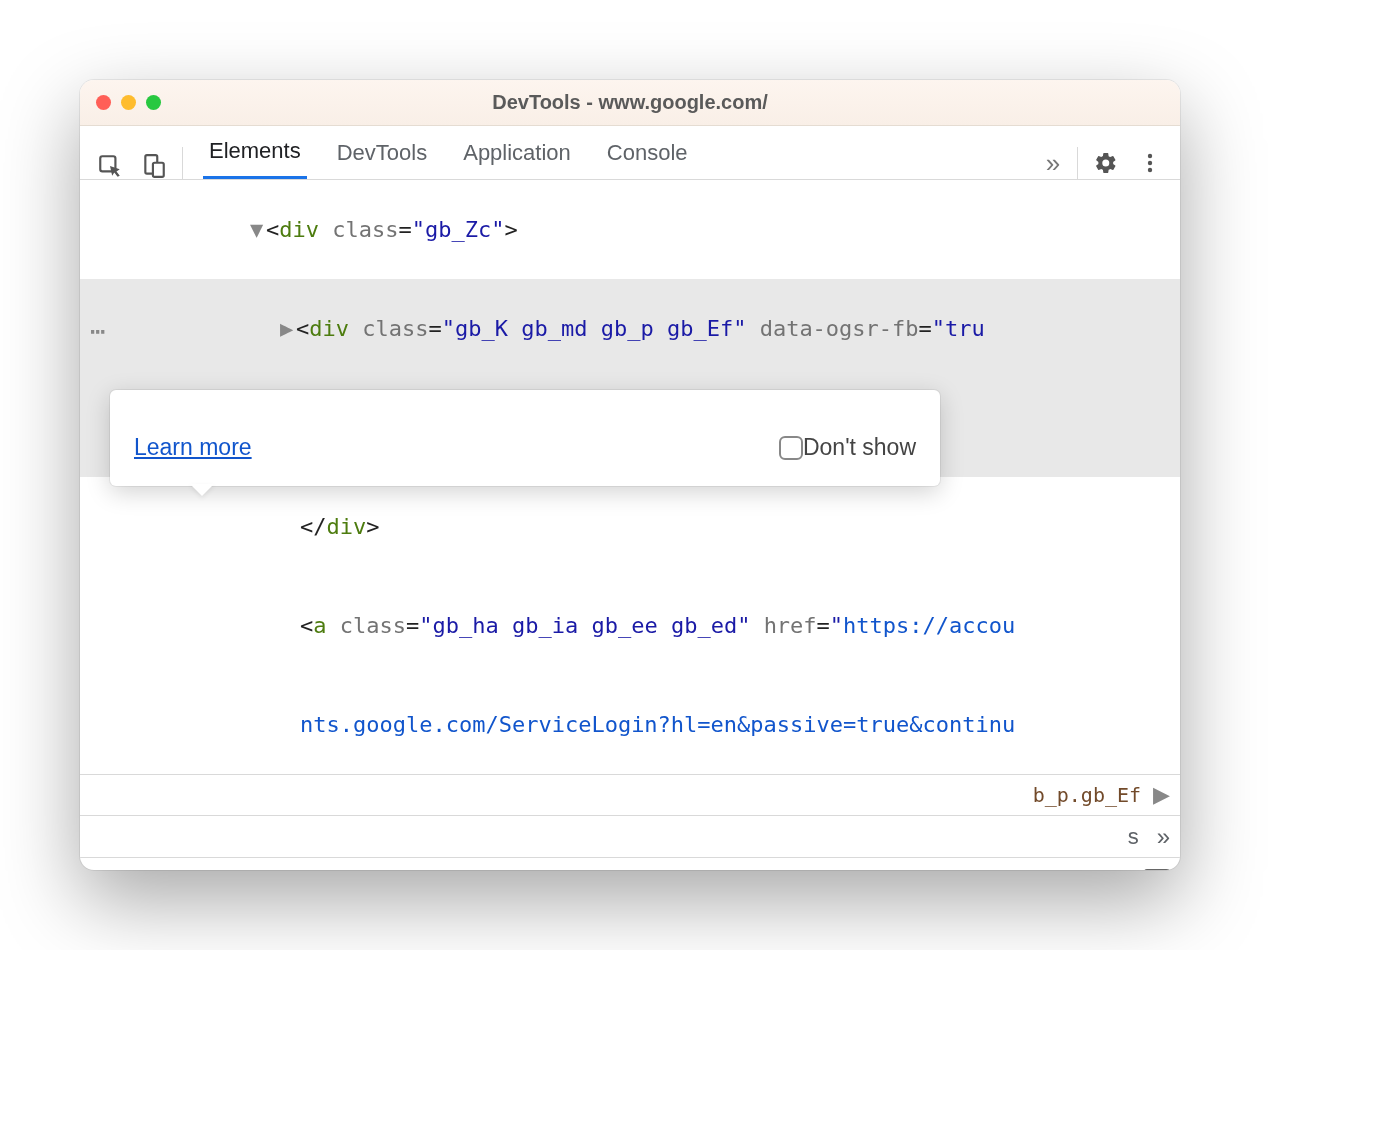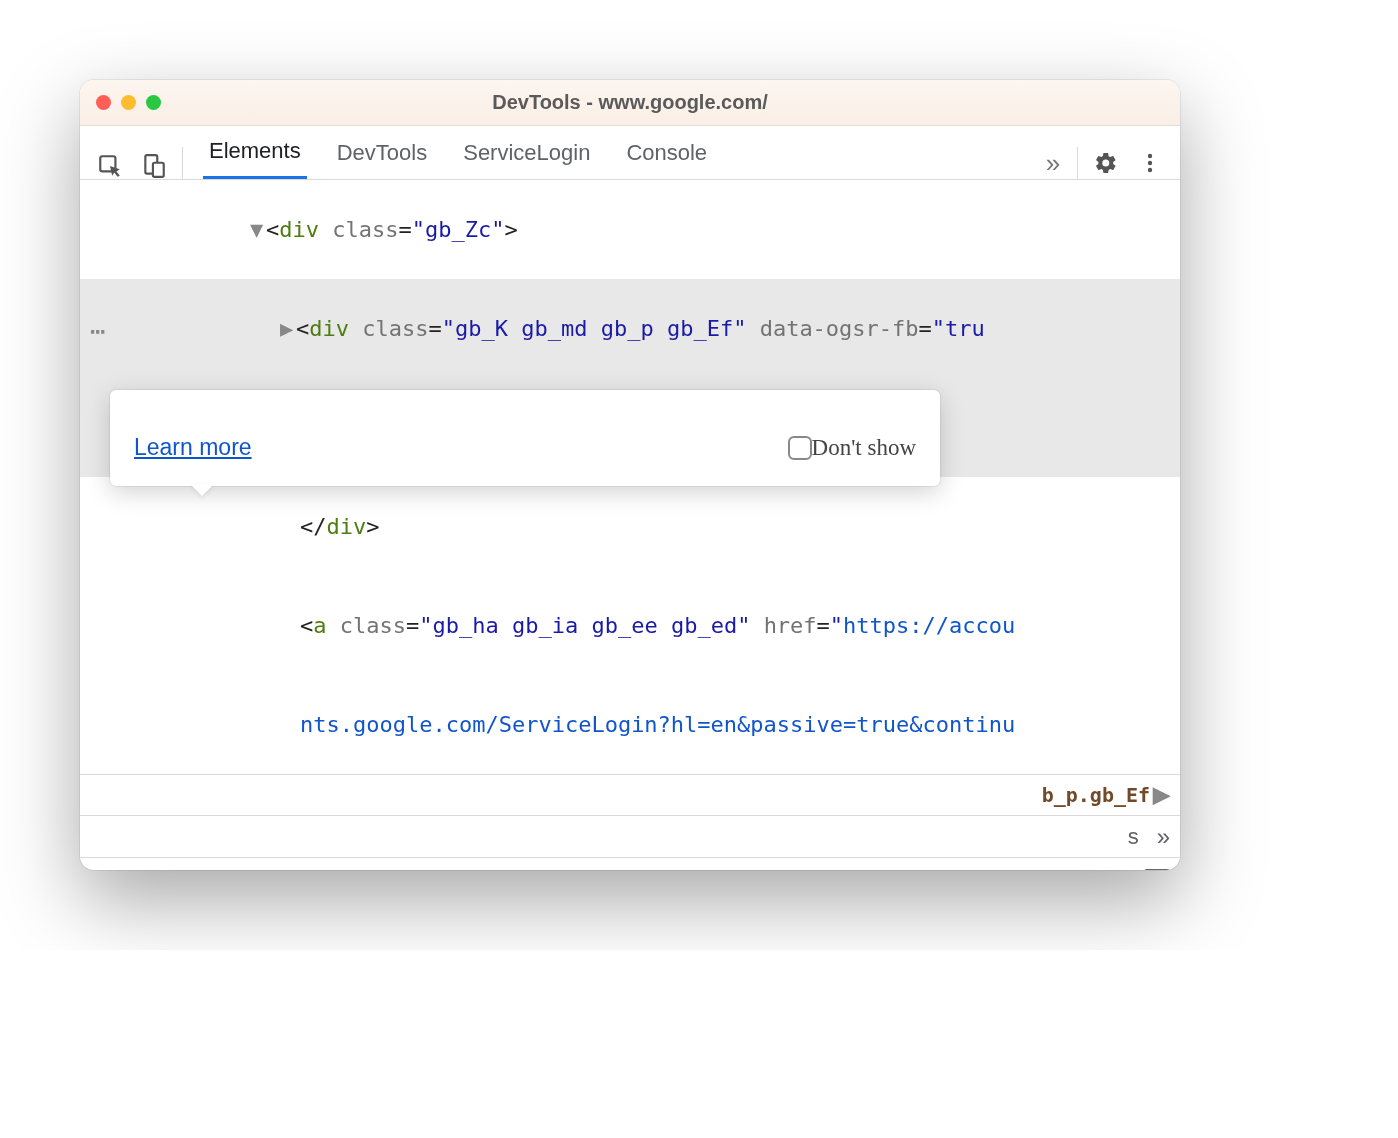--- a/index.html
+++ b/index.html
@@ -74,23 +74,22 @@
   .badge { display:inline-flex; align-items:center; justify-content:center; background:#e7e7e7; border-radius:10px; color:#888; font-size:14px; padding:0 6px; height:18px; vertical-align:2px;}
   .tri { color:#888; display:inline-block; width:16px; }
   
   .middlebar {
     height: 42px;
     border-top:1px solid #d9d9d9;
     border-bottom:1px solid #d9d9d9;
     flex-shrink:0;
     display:flex; align-items:center; justify-content:flex-end;
     padding-right:10px;
-    gap:3px;
+    gap:12px;
     position:relative;
-    font-weight:bold;
   }
   .crumb-tail { color:#724a2a; font-size:20px; font-family: ui-monospace, Menlo, Consolas, monospace;}
   .sidetabs {
     height:42px;
     border-bottom:1px solid #d9d9d9;
     flex-shrink:0;
     display:flex; align-items:center; justify-content:flex-end;
     padding-right:10px;
     gap:18px; color:#5f6368;
   }
@@ -103,21 +102,21 @@
     gap:22px;
     color:#5f6368;
   }
   .filterbar .left { margin-right:auto; margin-left:8px; font-family: ui-monospace, Menlo, Consolas, monospace; color:#999;}
   .stylespanel { flex:1; overflow:hidden; font-family: ui-monospace, Menlo, Consolas, monospace; font-size:22px; line-height:1.55;}
 
   .tooltip { position:absolute; left:30px; top:310px; width:830px; background:#fff; border-radius:6px; box-shadow: 0 6px 24px rgba(0,0,0,0.18), 0 0 0 1px rgba(0,0,0,0.06); padding:22px 24px 20px 24px; z-index:10; font-size:23px; color:#333; line-height:1.55;}
   .tooltip .arrow { position:absolute; left:80px; bottom:-10px; width:0;height:0;border-left:12px solid transparent;border-right:12px solid transparent;border-top:12px solid #fff; filter: drop-shadow(0 2px 2px rgba(0,0,0,0.08));}
   .tooltip .row2 { display:flex; align-items:center; margin-top:18px;}
   .tooltip a { color:#1155cc; }
-  .tooltip .right { margin-left:auto; display:flex; align-items:center; color:#444;font-family:Liberation Serif, serif;}
+  .tooltip .right { margin-left:auto; display:flex; align-items:center; color:#444;}
   .cbx { width:24px; height:24px; border:2px solid #888; border-radius:6px;}
 
   svg { display:block; }
 </style>
 </head>
 <body>
 
 <div class="window">
 
   <div class="titlebar">
@@ -139,21 +138,21 @@
     <div class="ico">
       <svg width="26" height="26" viewBox="0 0 24 24">
           <rect x="4" y="2" width="11" height="17" rx="1.5" fill="none" stroke="#555" stroke-width="2"></rect>
           <rect x="11" y="9" width="10" height="13" rx="1.5" fill="#fff" stroke="#555" stroke-width="2"></rect>
         </svg>
     </div>
     <div class="vsep"></div>
     <div class="tabs">
       <div class="tab active">Elements</div>
       <div class="tab">DevTools</div>
-      <div class="tab">ServiceLogin</div>
+      <div class="tab">Application</div>
       <div class="tab">Console</div>
     </div>
     <div class="toolbar-right">
       <div class="ico" style="width:36px;color:#777;font-size:26px;">»</div>
       <div class="vsep"></div>
       <div class="ico">
         <svg width="24" height="24" viewBox="0 0 24 24">
             <path fill="#555" d="M19.14,12.94a7,7,0,0,0,.05-.94,7,7,0,0,0-.05-.94l2.11-1.65a.5.5,0,0,0,.12-.64l-2-3.46a.5.5,0,0,0-.61-.22l-2.49,1a7,7,0,0,0-1.63-.94l-.38-2.65A.5.5,0,0,0,13.77,2H9.77a.5.5,0,0,0-.49.42L8.9,5.07a7,7,0,0,0-1.63.94l-2.49-1a.5.5,0,0,0-.61.22l-2,3.46a.5.5,0,0,0,.12.64L4.4,11.06a7,7,0,0,0,0,1.88L2.29,14.59a.5.5,0,0,0-.12.64l2,3.46a.5.5,0,0,0,.61.22l2.49-1a7,7,0,0,0,1.63.94l.38,2.65a.5.5,0,0,0,.49.42h4a.5.5,0,0,0,.49-.42l.38-2.65a7,7,0,0,0,1.63-.94l2.49,1a.5.5,0,0,0,.61-.22l2-3.46a.5.5,0,0,0-.12-.64ZM11.77,15.5A3.5,3.5,0,1,1,15.27,12,3.5,3.5,0,0,1,11.77,15.5Z"></path>
           </svg>
       </div>

